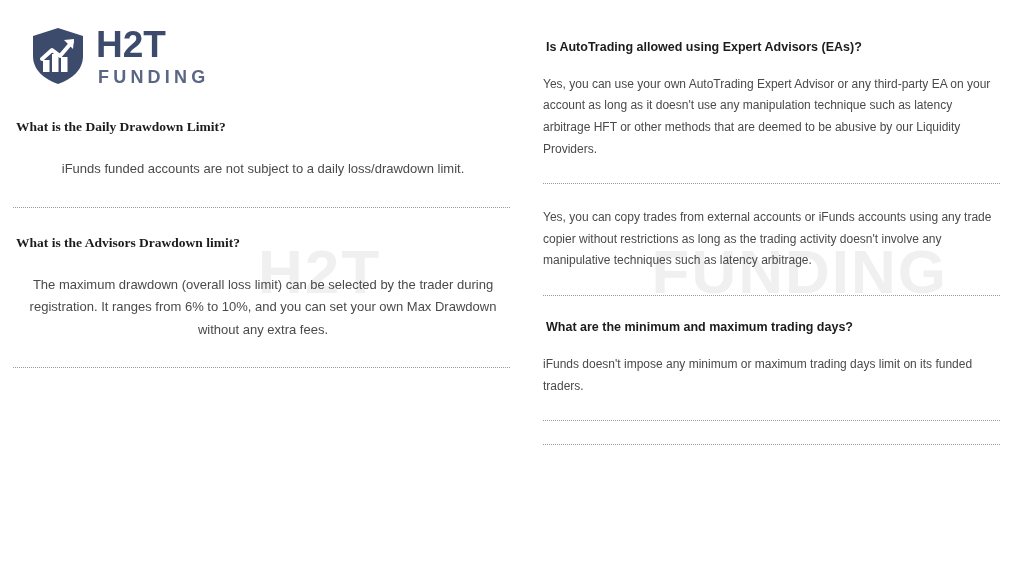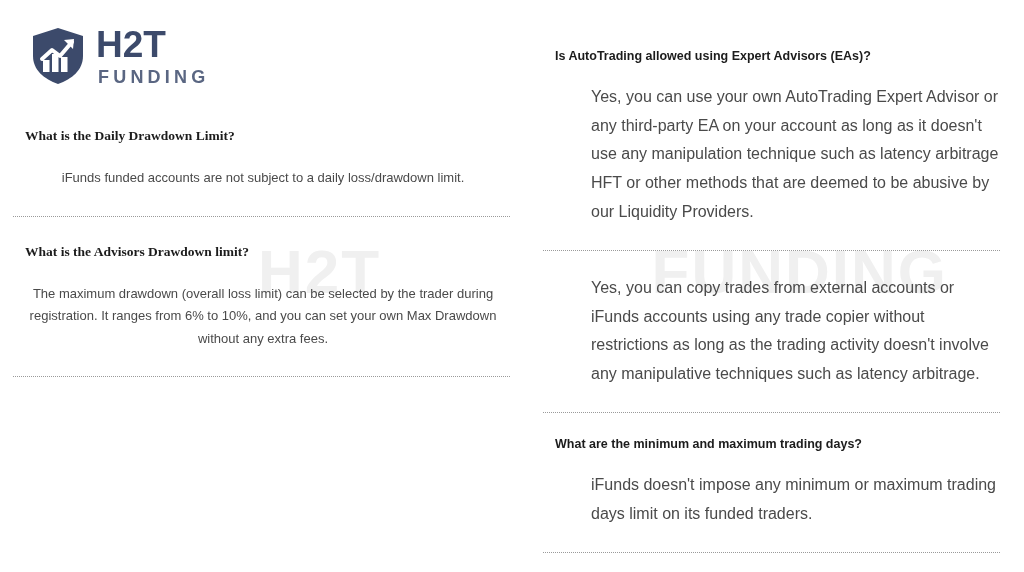--- a/index.html
+++ b/index.html
@@ -96,36 +96,36 @@
     width: 458px;
   }
 
   .faq-item { }
 
   .faq-q {
     font-size: 13.5px;
     font-weight: bold;
     color: #1c1c1c;
     line-height: 1.35;
-    margin: 12px;
+    margin: 3px;
   }
   .faq-a {
     font-size: 13px;
     color: #4a4a4a;
     line-height: 1.72;
     margin: 0;
   }
 
   
   .col-left .faq-q { margin-bottom: 22px; font-family: Liberation Serif, serif; }
   .col-left .faq-a { margin-bottom: 0; text-align: center; }
 
   
   .col-right .faq-q { font-size: 12.5px; margin-bottom: 18px; }
-  .col-right .faq-a { font-size: 16px; line-height: 1.8; margin-left: 48px; }
+  .col-right .faq-a { font-size: 12px; line-height: 1.8; }
 
   .divider {
     border: none;
     border-top: 1px dotted #9a9a9a;
     margin: 0;
     height: 0;
   }
   .col-left .divider { margin: 26px 0 26px 0; width: 497px; }
   .col-right .divider { margin: 23px 0 23px 0; width: 457px; }
 </style>

